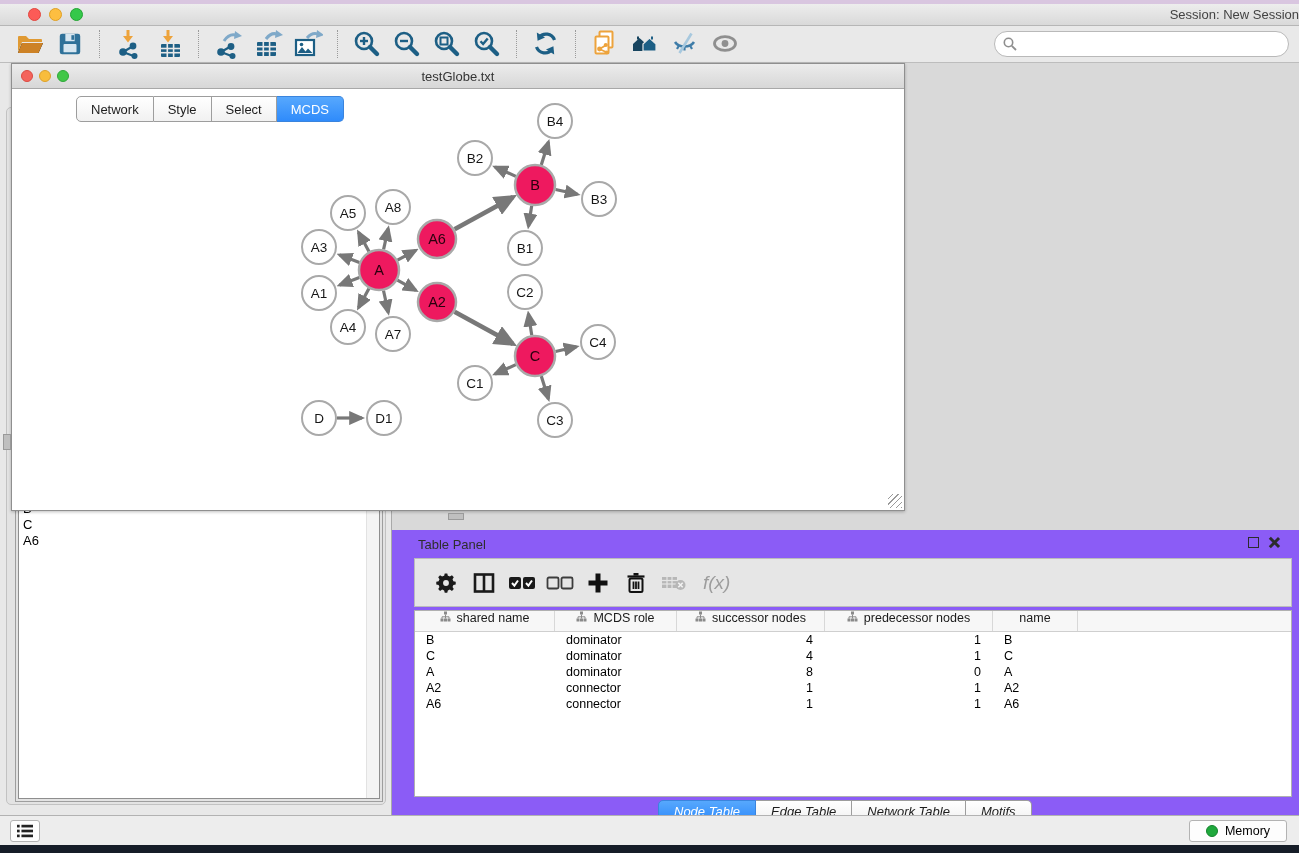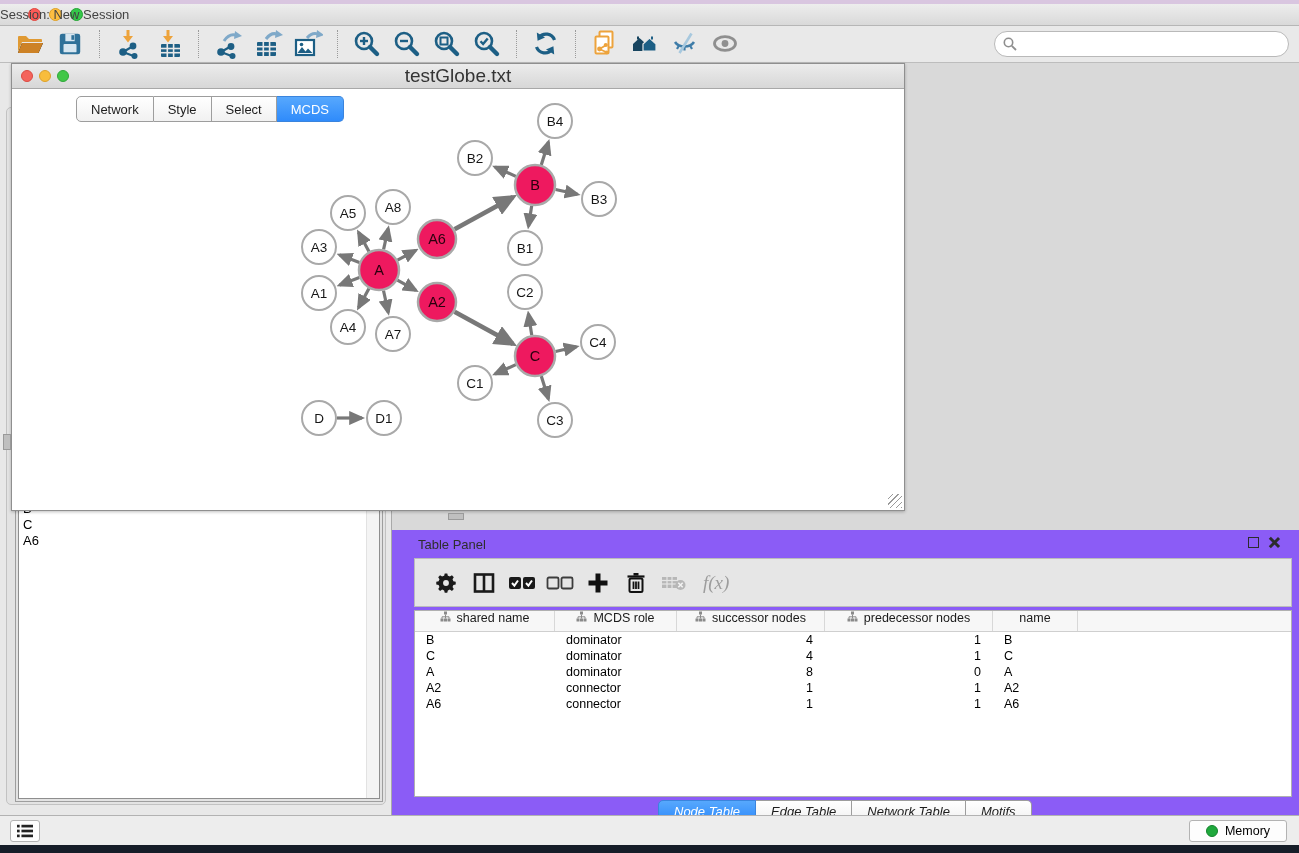--- a/index.html
+++ b/index.html
@@ -10,21 +10,21 @@
   
   .desktop-top { left:0; top:0; width:1299px; height:4px; background:#d9c6e0; }
   .titlebar { left:0; top:4px; width:1299px; height:22px;
     background:linear-gradient(#ededed,#d9d9d9); border-bottom:1px solid #b6b6b6;
     display:flex; align-items:center; }
   .lights { display:flex; gap:8px; margin-left:28px; }
   .light { width:13px; height:13px; border-radius:50%; }
   .light.red { background:#fc5b57; border:1px solid #e2463f; }
   .light.yellow { background:#fdbe41; border:1px solid #dfa023; }
   .light.green { background:#34c84a; border:1px solid #23a433; }
-  .titlebar-title { position:absolute; left:0; right:0; text-align:left; font-size:13px; color:#434343; }
+  .titlebar-title { position:absolute; left:0; right:0; text-align:right; font-size:13px; color:#434343; }
 
   
   .toolbar { left:0; top:26px; width:1299px; height:37px; background:#e9e9e9;
     border-bottom:1px solid #bdbdbd; display:flex; align-items:center; padding-left:10px; }
   .tbtn { width:34px; height:32px; display:flex; align-items:center; justify-content:center; margin:0 3px; }
   .tsep { border-left:1px dotted #9b9b9b; height:28px; margin:0 9px; }
   .search-wrap { position:absolute; right:10px; top:5px; width:295px; height:26px; }
   .search-input { width:100%; height:100%; border:1px solid #b9b9b9; border-radius:13px;
     background:#fff; padding:0 10px 0 30px; font-size:13px; font-family:"Liberation Sans",sans-serif; outline:none; }
   .search-glass { position:absolute; left:9px; top:6px; }
@@ -67,34 +67,34 @@
   .result-item { font-size:13px; line-height:16px; padding-left:4px; color:#000; }
   .result-scroll { position:absolute; right:0; top:0; bottom:0; width:13px; background:#f4f4f4; border-left:1px solid #e2e2e2; }
 
   
   .net-window { left:11px; top:0; width:894px; height:448px; border:1px solid #8f8f8f; background:#fff;
     box-shadow:0 1px 3px rgba(0,0,0,.25); }
   .net-titlebar { position:absolute; left:0; top:0; width:100%; height:25px;
     background:linear-gradient(#ececec,#d7d7d7); border-bottom:1px solid #a8a8a8; display:flex; align-items:center; }
   .net-lights { display:flex; gap:6px; margin-left:9px; }
   .net-light { width:12px; height:12px; border-radius:50%; }
-  .net-title { position:absolute; left:0; right:0; text-align:center; font-size:19px; color:#343434; }
+  .net-title { position:absolute; left:0; right:0; text-align:center; font-size:13px; color:#343434; }
   .net-canvas { position:absolute; left:0; top:25px; width:892px; height:421px; background:#fff; }
   .resize-grip { position:absolute; right:2px; bottom:2px; width:14px; height:14px;
     background:repeating-linear-gradient(135deg, transparent 0 3px, #9a9a9a 3px 4px); }
   .grip-left { left:3px; top:371px; width:8px; height:16px; background:#bfbfbf; border:1px solid #9a9a9a; }
   .grip-bottom { left:448px; top:450px; width:16px; height:7px; background:#bfbfbf; border:1px solid #9a9a9a; }
 
   
   .table-panel { left:392px; top:467px; width:907px; height:295px; background:#8b5cf6; }
   .tp-title { position:absolute; left:26px; top:7px; font-size:13px; color:#2e2e2e; }
   .tp-toolbar { position:absolute; left:22px; top:28px; width:878px; height:49px; background:#e6e6e6;
     border:1px solid #bcbcbc; display:flex; align-items:center; padding-left:16px; }
   .tp-tbtn { width:30px; height:30px; display:flex; align-items:center; justify-content:center; margin-right:8px; }
-  .fx { font-family:Liberation Serif, serif; font-style:italic; font-size:19px; color:#9d9d9d; margin-left:6px; }
+  .fx { font-family:Liberation Sans, sans-serif; font-style:italic; font-size:19px; color:#9d9d9d; margin-left:6px; }
   .tp-table { position:absolute; left:22px; top:80px; width:878px; height:187px; background:#fff; border:1px solid #b0b0b0; overflow:hidden; }
   .thead { display:flex; height:21px; background:#f7f7f7; border-bottom:1px solid #cfcfcf; }
   .hcell { display:flex; align-items:flex-start; justify-content:center; gap:6px; font-size:12.5px; color:#1a1a1a;
     border-right:1px solid #d8d8d8; }
   .c0{width:140px;} .c1{width:122px;} .c2{width:148px;} .c3{width:168px;} .c4{width:85px;}
   .trow { display:flex; height:16px; align-items:center; }
   .tcell { font-size:12.5px; color:#000; padding-left:11px; }
   .tcell.num { text-align:right; padding-right:12px; padding-left:0; }
   .tp-tabs { position:absolute; left:266px; top:270px; display:flex;font-style:italic; }
   .tp-tabs .seg-tab { font-size:13px; padding:0 15px; height:22px; }

